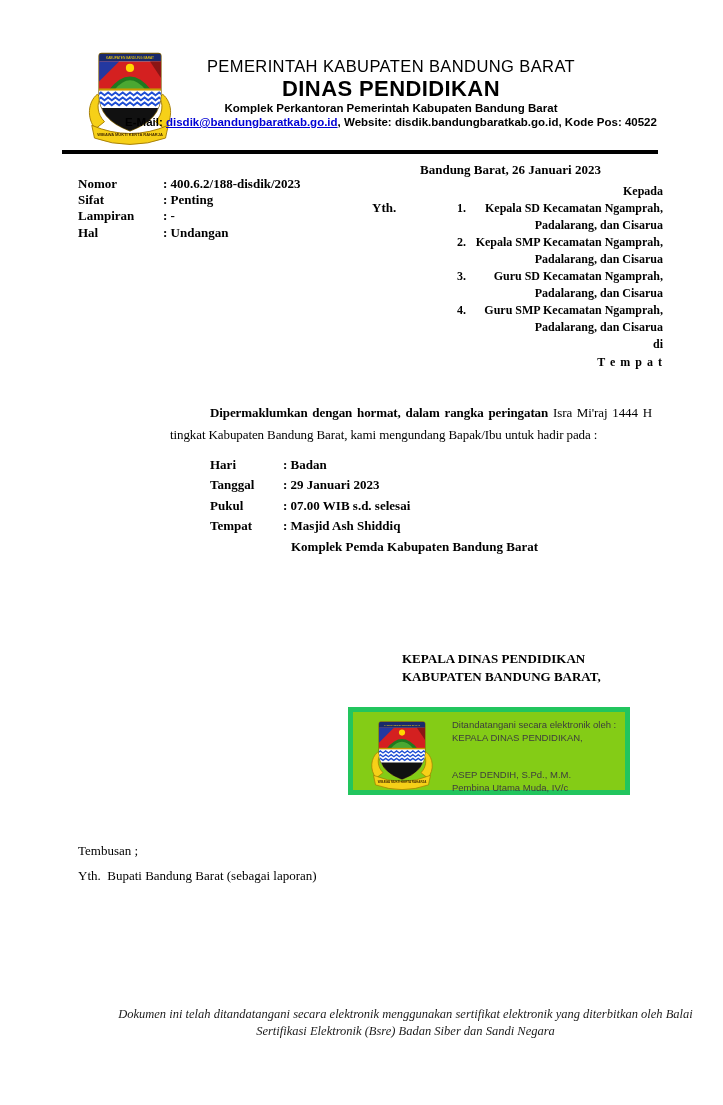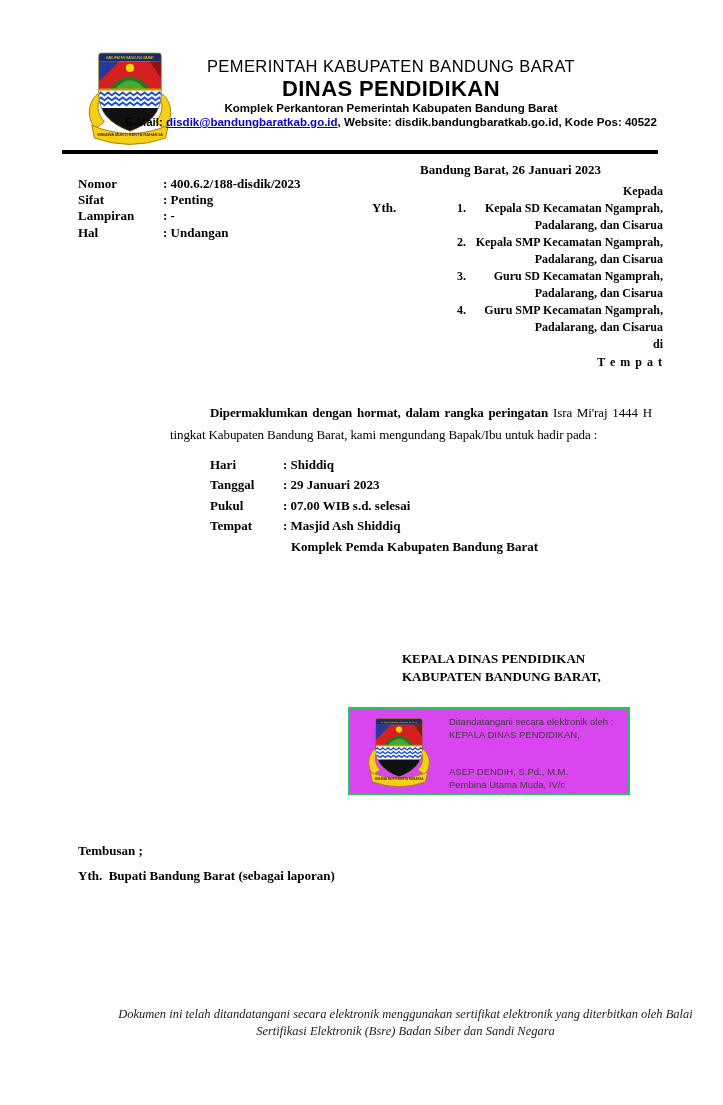--- a/index.html
+++ b/index.html
@@ -40,32 +40,32 @@
   .details .row{display:flex;line-height:20.4px;}
   .details .lbl{width:73px;flex:none;}
   .details .cont{padding-left:8px;}
   .p2{position:absolute;left:73px;top:557px;width:587px;font-size:13px;font-weight:700;
       line-height:21.5px;letter-spacing:-0.15px;}
   .p2 .l1{text-indent:140px;white-space:nowrap;}
   .p2 .l2{text-align:justify;text-align-last:justify;white-space:nowrap;}
 
   
   .sig-title{position:absolute;left:402px;top:650px;font-size:13px;font-weight:700;line-height:17.5px;}
-  .stamp{position:absolute;left:348px;top:707px;width:282px;height:88px;border:2px solid #22c55e;
-         box-sizing:border-box;background:#d946ef;}
+  .stamp{position:absolute;left:348px;top:707px;width:282px;height:88px;border:5px solid #22c55e;
+         box-sizing:border-box;background:#84cc16;}
   .stamp .slogo{position:absolute;left:13px;top:5px;width:72px;height:76px;}
   .stamp .stxt{position:absolute;left:99px;top:7px;width:178px;
                font-family:"Liberation Sans", sans-serif;font-size:9.5px;line-height:12.5px;
                color:#3d3d3d;}
   .stamp .stxt2{position:absolute;left:99px;top:57px;width:178px;
                 font-family:"Liberation Sans", sans-serif;font-size:9.5px;line-height:12.5px;
                 color:#3d3d3d;}
 
   
-  .tembusan{position:absolute;left:78px;top:843px;font-size:13px;font-weight:700;}
+  .tembusan{position:absolute;left:78px;top:843px;font-size:13px;font-weight:400;}
   .tembusan .item{margin-top:9px;white-space:pre-wrap;}
   .foot{position:absolute;left:0;top:1006px;width:723px;padding-left:44px;}
   .foot .inner{margin:0 auto;width:600px;text-align:center;font-style:italic;
                font-size:12.5px;line-height:17px;color:#1a1a1a;}
 </style>
 </head>
 <body>
 
 <svg width="0" height="0" style="position:absolute" aria-hidden="true">
   <defs>
@@ -169,21 +169,21 @@
   </div>
 
   <div class="p1">
     <div class="l1"><span style="display:inline-block;width:40px;"></span><span class="b">Dipermaklumkan dengan hormat, dalam rangka peringatan</span><span> Isra Mi'raj 1444 H</span></div>
     <div>tingkat Kabupaten Bandung Barat, kami mengundang Bapak/Ibu untuk hadir pada :</div>
   </div>
 
   <div class="details">
     <div class="row">
         <span class="lbl">Hari</span>
-        <span>: Shiddiq</span>
+        <span>: Badan</span>
       </div>
     <div class="row">
         <span class="lbl">Tanggal</span>
         <span>: 29 Januari 2023</span>
       </div>
     <div class="row">
         <span class="lbl">Pukul</span>
         <span>: 07.00 WIB s.d. selesai</span>
       </div>
     <div class="row">

